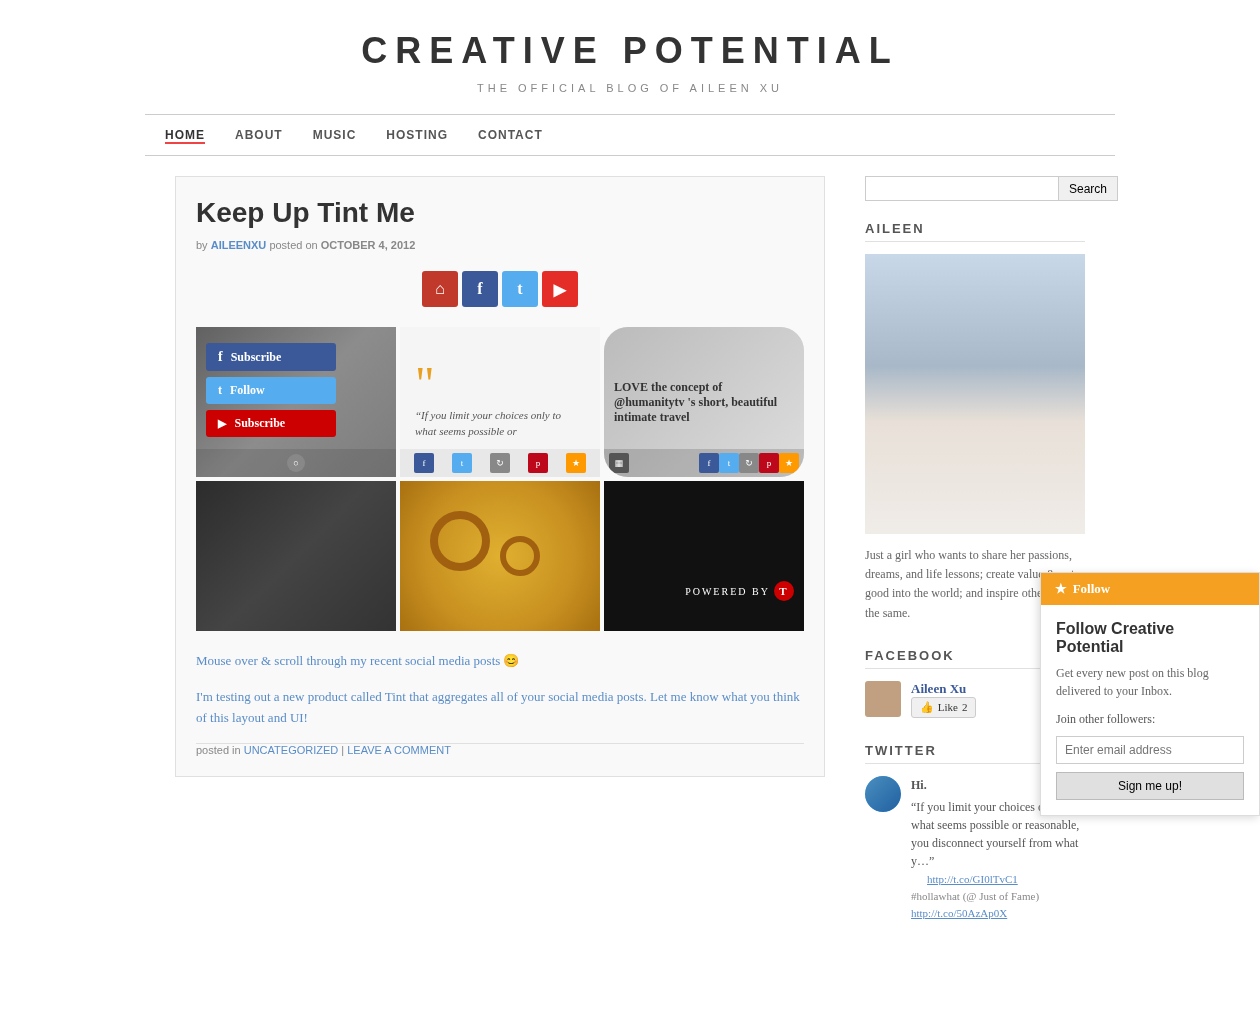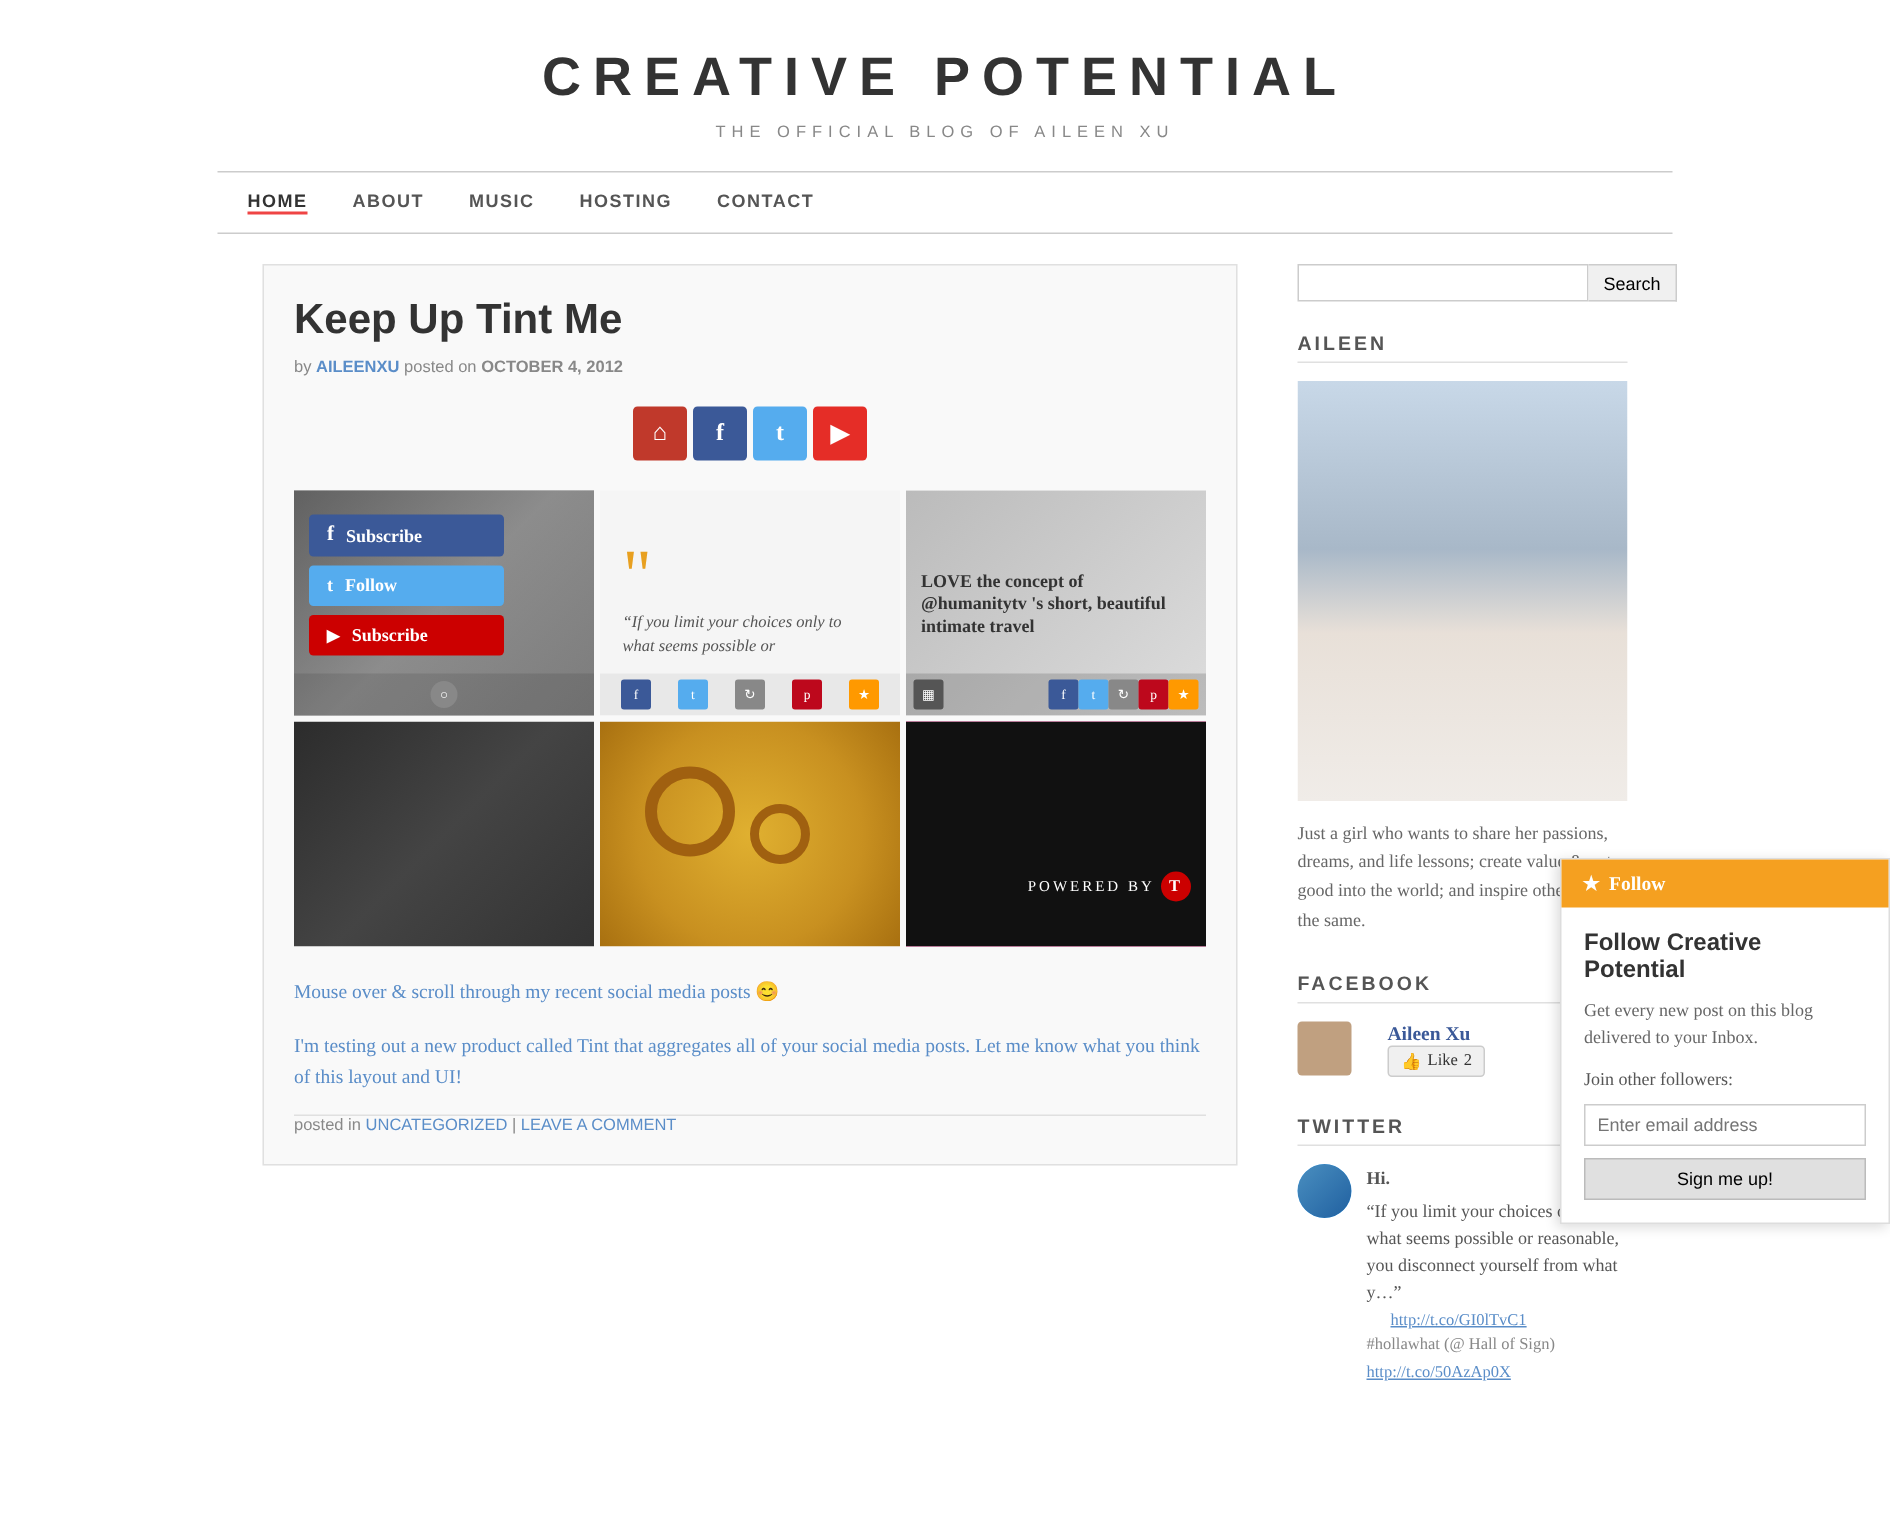--- a/index.html
+++ b/index.html
@@ -34,21 +34,21 @@
     .social-icon-btn.home { background: #c0392b; }
     .social-icon-btn.facebook { background: #3b5998; }
     .social-icon-btn.twitter { background: #55acee; }
     .social-icon-btn.youtube { background: #e52d27; }
 
     
     .tint-gallery { display: grid; grid-template-columns: 1fr 1fr 1fr; gap: 4px; margin-bottom: 20px; }
     .tint-cell { background: #ccc; height: 150px; position: relative; overflow: hidden; display: flex; align-items: center; justify-content: center; }
     .tint-cell.aileen-xu { background: linear-gradient(135deg, #555 0%, #888 100%); }
     .tint-cell.quote { background: #f5f5f5; flex-direction: column; align-items: flex-start; padding: 15px; }
-    .tint-cell.love { background: #ddd; }
+    .tint-cell.love { background: #ddd; border-radius: 24px; }
     .tint-cell.dark1 { background: #2c2c2c; }
     .tint-cell.gears { background: #c8a030; }
     .tint-cell.run { background: #ec4899; }
     .aileen-name { position: absolute; top: 20px; left: 15px; color: #fff; font-size: 22px; font-weight: bold; font-family: Arial, sans-serif; line-height: 1.2; z-index: 2; }
     .subscribe-btns { position: absolute; bottom: 40px; left: 10px; z-index: 2; display: flex; flex-direction: column; gap: 6px; }
     .sub-btn { display: flex; align-items: center; gap: 8px; padding: 6px 12px; color: #fff; font-size: 12px; font-weight: bold; border-radius: 3px; width: 130px; cursor: pointer; }
     .sub-btn.fb { background: #3b5998; }
     .sub-btn.tw { background: #55acee; }
     .sub-btn.yt { background: #c00; }
 
@@ -80,21 +80,21 @@
     #sidebar .search-input { border: 1px solid #ccc; padding: 4px 8px; font-size: 13px; flex: 1; }
     #sidebar .search-btn { background: #f0f0f0; border: 1px solid #ccc; border-left: none; padding: 4px 10px; cursor: pointer; font-size: 12px; }
 
     .sidebar-section { margin-bottom: 25px; }
     .sidebar-section-title { font-size: 13px; font-weight: bold; letter-spacing: 2px; text-transform: uppercase; color: #555; margin-bottom: 12px; font-family: Arial, sans-serif; border-bottom: 1px solid #e0e0e0; padding-bottom: 5px; }
 
     .aileen-photo { width: 100%; height: 280px; background: linear-gradient(135deg, #b8d4e8 0%, #8ab8d8 50%, #f5f5f5 100%); display: flex; align-items: center; justify-content: center; margin-bottom: 12px; overflow: hidden; position: relative; }
 
     .aileen-bio { font-size: 12px; color: #666; line-height: 1.6; margin-bottom: 15px; }
 
-    .fb-section { display: flex; align-items: center; gap: 24px; margin-bottom: 8px; }
+    .fb-section { display: flex; align-items: center; gap: 10px; margin-bottom: 8px; }
     .fb-avatar { width: 36px; height: 36px; background: #c0a080; border-radius: 3px; }
     .fb-name { font-size: 13px; color: #3b5998; font-weight: bold; }
     .fb-like-btn { display: inline-flex; align-items: center; gap: 4px; background: #f0f0f0; border: 1px solid #ccc; padding: 3px 8px; font-size: 11px; border-radius: 3px; }
     .fb-thumb { color: #3b5998; }
 
     .twitter-section { display: flex; gap: 10px; align-items: flex-start; }
     .twitter-avatar { width: 36px; height: 36px; background: #55acee; border-radius: 50%; display: flex; align-items: center; justify-content: center; font-size: 16px; color: #fff; position: relative; overflow: hidden; }
     .twitter-avatar-img { width: 100%; height: 100%; background: linear-gradient(135deg, #4a8fc0, #2060a0); border-radius: 50%; }
 
     .twitter-text { font-size: 12px; color: #555; line-height: 1.5; flex: 1; }
@@ -290,21 +290,21 @@
     <div class="sidebar-section">
       <div class="sidebar-section-title">TWITTER</div>
       <div class="twitter-section">
         <div class="twitter-avatar">
           <div class="twitter-avatar-img"></div>
         </div>
         <div class="twitter-text">
           <div style="font-weight:bold;margin-bottom:4px;">Hi.</div>
           <div>“If you limit your choices only to what seems possible or reasonable, you disconnect yourself from what y…”</div>
           <div><a href="#" style="font-size:11px;padding-left:16px;">http://t.co/GI0lTvC1</a></div>
-          <div style="font-size:11px;color:#888;">#hollawhat (@ Hall of Sign)</div>
+          <div style="font-size:11px;color:#888;">#hollawhat (@ Just of Fame)</div>
           <div><a href="#" style="font-size:11px;">http://t.co/50AzAp0X</a></div>
         </div>
       </div>
     </div>
 
   </div>
 </div>
 
 <div id="follow-popup">
   <div id="follow-popup-tab">

